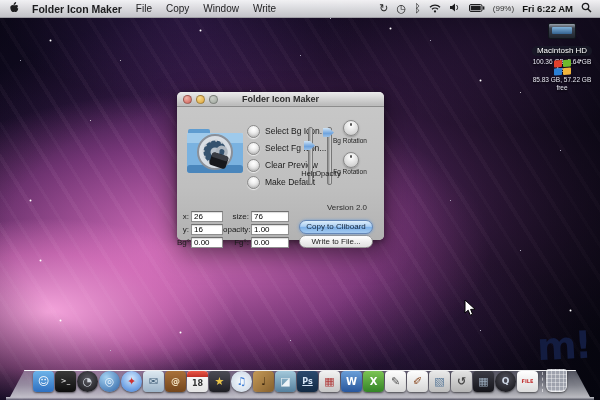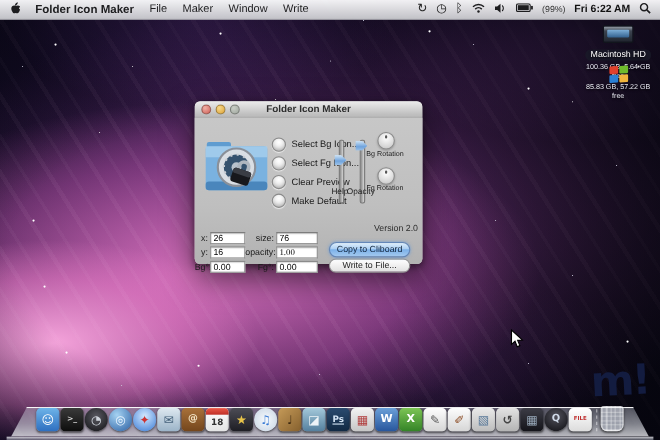--- a/index.html
+++ b/index.html
@@ -82,21 +82,21 @@
     background:linear-gradient(90deg,#8a8a8a,#d8d8d8);border:1px solid #777;}
   .thumb{position:absolute;left:2px;width:11px;height:9px;
     clip-path:polygon(0 0,55% 0,100% 50%,55% 100%,0 100%);
     background:linear-gradient(180deg,#cfe4f6,#6fa3dd 60%,#9cc2e8);}
   .slider-label{position:absolute;top:62px;width:40px;text-align:center;font-size:7.5px;color:#222;}
   
   .knob{position:absolute;left:166px;width:14px;height:14px;border-radius:50%;border:1px solid #8a8a8a;
     background:radial-gradient(circle at 50% 30%,#fff,#d5d5d5 70%,#b5b5b5);box-shadow:0 1px 2px rgba(0,0,0,.25);}
   .knob::after{content:"";position:absolute;left:6px;top:1.5px;width:2px;height:3.5px;background:#555;border-radius:1px;}
   .knob-label{position:absolute;left:148px;width:50px;text-align:center;font-size:6.5px;color:#222;}
-  .version{position:absolute;right:4px;top:96px;font-size:8px;color:#2d2d2d;text-align:center;}
+  .version{position:absolute;right:17px;top:96px;font-size:8px;color:#2d2d2d;text-align:center;}
   
   .frow{position:absolute;height:12px;display:flex;align-items:center;}
   .flabel{font-size:8px;color:#1a1a1a;text-align:right;display:inline-block;}
   .finput{height:9px;border:1px solid #8f8f8f;border-top-color:#6f6f6f;background:#fff;font-size:8px;
     font-family:"Liberation Sans",sans-serif;padding:0 2px;margin-left:2px;box-shadow:inset 0 1px 1px rgba(0,0,0,.15);}
   
   .abtn{position:absolute;left:122px;width:72px;border-radius:7px;font-size:8px;text-align:center;
     line-height:11px;cursor:default;}
   .abtn-copy{top:113px;height:12px;color:#10243c;border:1px solid #6487b8;
     background:linear-gradient(180deg,#ddeefb 0%,#abcff3 45%,#7cb1e9 50%,#a3c9ef 100%);
@@ -142,21 +142,21 @@
 
 <span class="watermark">m!</span>
 
 <div class="menubar">
   <div class="left">
     <span class="mi"><svg width="11" height="13" viewBox="0 0 12 14">
           <path fill="#1d1d1f" d="M9.1 7.5c0-1.4 1-2.1 1-2.1S9.3 4.2 8 4.2c-.8 0-1.5.4-1.9.4-.4 0-1.1-.4-1.8-.4C2.7 4.2 1.4 5.4 1.4 7.2c0 2.4 1.8 4.8 2.8 4.8.5 0 .8-.3 1.6-.3.7 0 1 .3 1.6.3 1 0 2.6-2.3 2.7-4 0 0-1-.1-1-.5zM7 3.3c.5-.6.9-1.4.8-2.3-.8.1-1.6.5-2.1 1.2-.4.5-.8 1.3-.7 2.1.8.1 1.5-.4 2-1z"></path>
         </svg></span>
     <span class="mi appname">Folder Icon Maker</span>
     <span class="mi">File</span>
-    <span class="mi">Maker</span>
+    <span class="mi">Copy</span>
     <span class="mi">Window</span>
     <span class="mi">Write</span>
   </div>
   <div class="right">
     <span class="sicon">↻</span>
     <span class="sicon">◷</span>
     <span class="sicon">ᛒ</span>
     <span><svg width="12" height="10" viewBox="0 0 12 10">
           <path d="M1 4.2 A7 7 0 0 1 11 4.2" stroke="#1d1d1f" fill="none" stroke-width="1.3"></path>
           <path d="M3 6.3 A4.3 4.3 0 0 1 9 6.3" stroke="#1d1d1f" fill="none" stroke-width="1.3"></path>
@@ -262,21 +262,21 @@
     <div class="frow" style="left:0;top:103px">
       <span class="flabel" style="width:12px">x:</span>
       <input class="finput" style="width: 26px;" value="26">
       <span class="flabel" style="width:26px">size:</span>
       <input class="finput" style="width: 32px;" value="76">
     </div>
     <div class="frow" style="left:0;top:116px">
       <span class="flabel" style="width:12px">y:</span>
       <input class="finput" style="width: 26px;" value="16">
       <span class="flabel" style="width:26px">opacity:</span>
-      <input class="finput" style="width: 32px; font-family: Liberation Serif, serif;" value="1.00">
+      <input class="finput" style="width: 32px;" value="1.00">
     </div>
     <div class="frow" style="left:0;top:129px">
       <span class="flabel" style="width:12px">Bg°:</span>
       <input class="finput" style="width: 26px;" value="0.00">
       <span class="flabel" style="width:26px">Fg°:</span>
       <input class="finput" style="width: 32px;" value="0.00">
     </div>
 
     <div class="abtn abtn-write">Write to File...</div>
     <div class="abtn abtn-copy">Copy to Cliboard</div>

